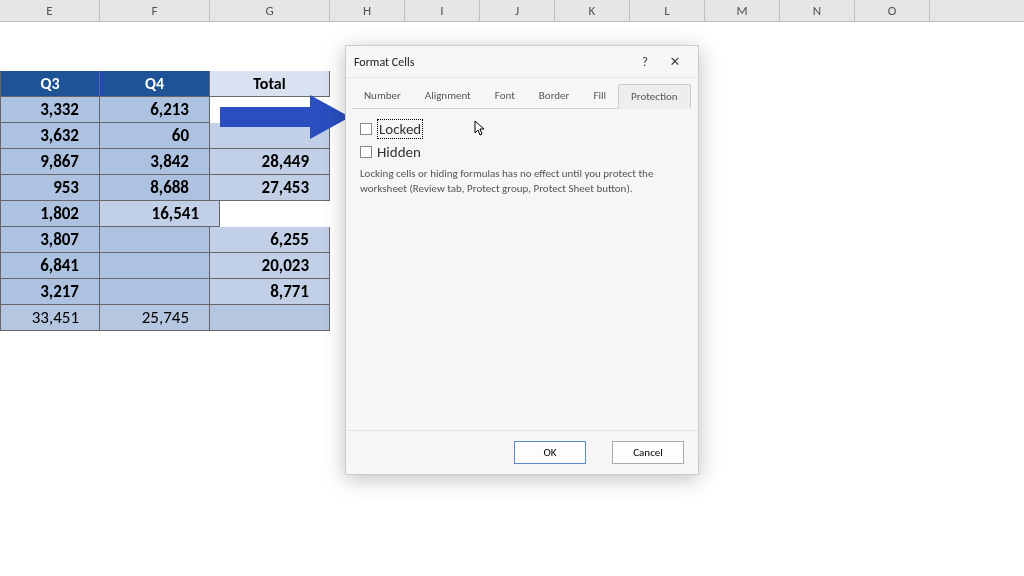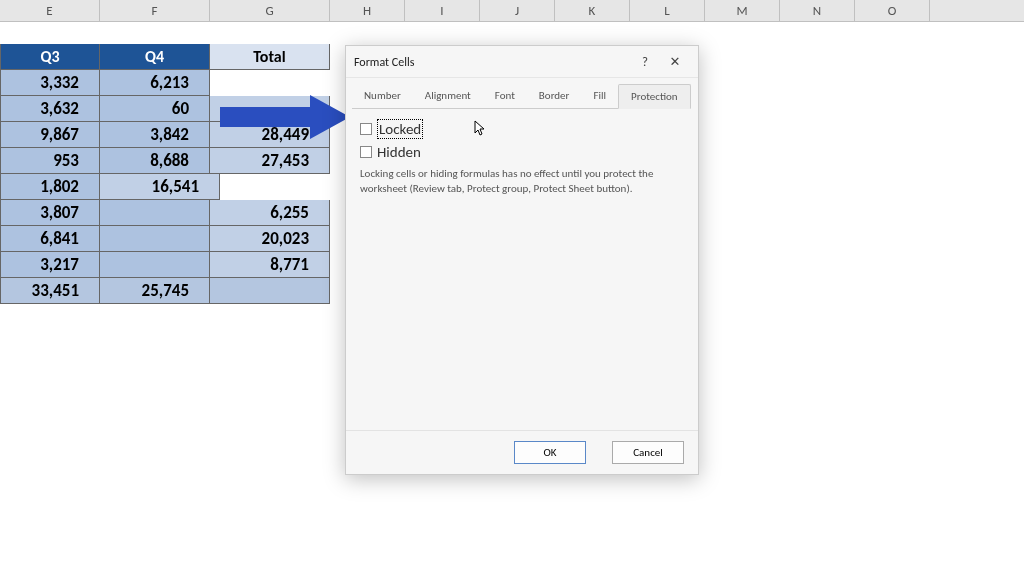--- a/index.html
+++ b/index.html
@@ -31,21 +31,21 @@
     .col-h { width: 75px; }
     .grid {
       position: absolute;
       top: 22px;
       left: 0;
       width: 1024px;
       height: 554px;
     }
     .data-block {
       position: absolute;
-      top: 22px;
+      top: 49px;
       left: 0;
     }
     .row { display: flex; height: 26px; }
     .cell {
       border: 1px solid #666;
       border-top: none;
       border-left: none;
       padding-right: 20px;
       text-align: right;
       font-size: 17px;
@@ -61,21 +61,21 @@
       font-weight: bold;
       padding-right: 0;
     }
     .header-row .cell.total-hdr {
       background: #d9e2f0;
       color: #000;
     }
     .data-row .cell { background: #d0d8e6; }
     .data-row .cell.sel { background: #adc2e0; }
     .data-row .cell.total-col { background: #c1d0e6; }
-    .total-row .cell { background: #b4c6e0; font-weight: bold; }
+    .total-row .cell { background: #b4c6e0; font-weight: normal; }
     .total-row .cell.total-col { background: #b4c6e0; }
     .cell.e { width: 100px; border-left: 1px solid #666; }
     .cell.f { width: 110px; }
     .cell.g { width: 120px; }
     .arrow {
       position: absolute;
       top: 95px;
       left: 220px;
       width: 130px;
       height: 44px;

